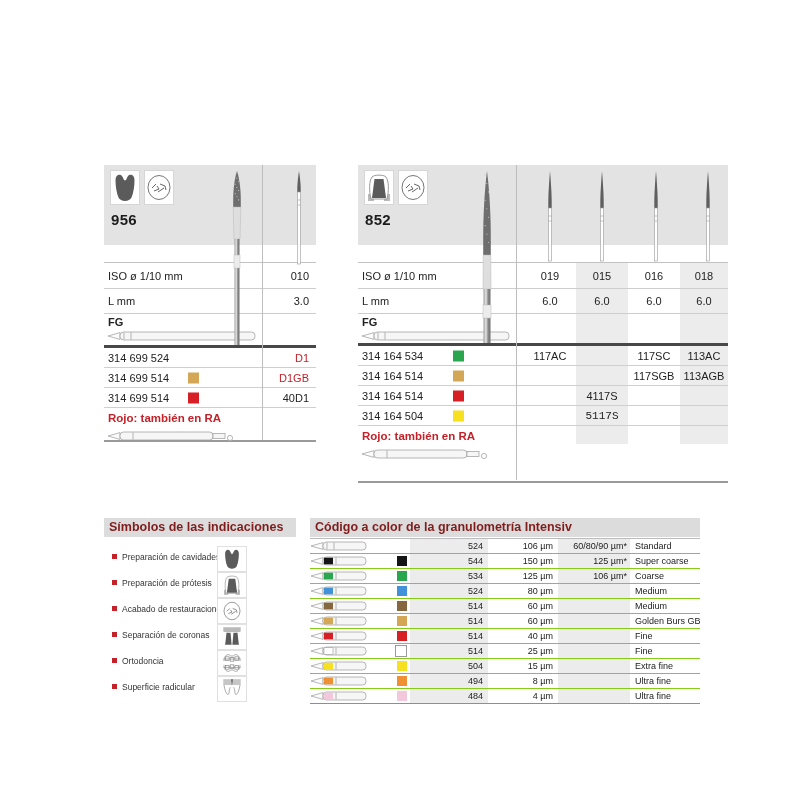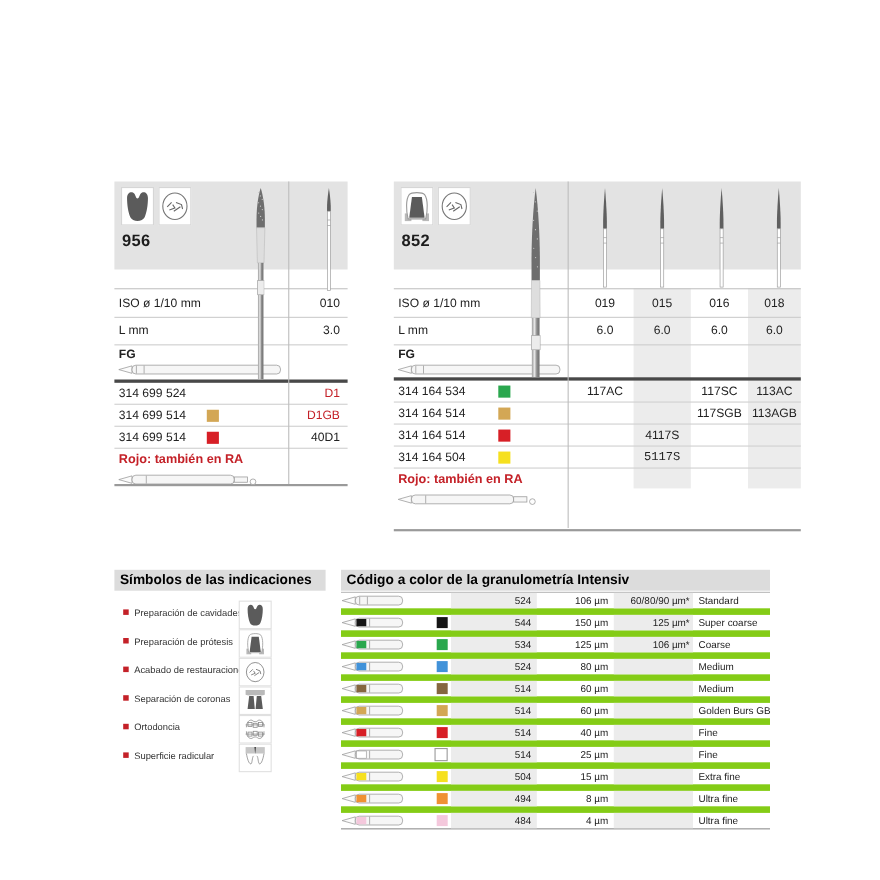--- a/index.html
+++ b/index.html
@@ -28,31 +28,31 @@
   .prod-val{position:absolute;top:50%;transform:translateY(-50%);font-size:11px;}
   .red-text{color:#c42128;}
   .note-area{position:relative;}
   .note-label{position:absolute;left:4px;top:4px;font-size:11.5px;font-weight:bold;color:#c42128;}
   .note-bur{position:absolute;left:3px;top:21px;}
   .shade{position:absolute;background:#ececec;z-index:0;}
   .bigbur{position:absolute;z-index:1;}
   .smallbur{position:absolute;z-index:1;}
   
   .section-title{height:19px;background:#dcdcdc;font-size:12.5px;font-weight:bold;
-                 line-height:19px;padding-left:5px;color:#000000;white-space:nowrap;}
+                 line-height:19px;padding-left:5px;color:#7f1d1d;white-space:nowrap;}
   .symbols{position:absolute;left:104px;top:518px;width:192px;}
   .sym-row{position:relative;height:26px;margin-top:0;}
   .sym-bullet{position:absolute;left:8px;top:9px;width:5px;height:5px;background:#c42128;}
   .sym-label{position:absolute;left:18px;top:7px;font-size:8.5px;color:#333;}
   .sym-iconbox{position:absolute;left:113px;top:1px;width:28px;height:24px;background:#fff;
                border:1px solid #e0e0e0;}
   .sym-iconbox svg{width:100%;height:100%;display:block;}
   .granu{position:absolute;left:310px;top:518px;width:390px;}
   .granu-rows{border-top:1px solid #bbb;border-bottom:1px solid #8f8f8f;}
-  .g-row{display:flex;height:14px;align-items:center;border-bottom:6px solid #84cc16;}
+  .g-row{display:flex;height:14px;align-items:center;border-bottom:1px solid #84cc16;}
   .g-row:last-child{border-bottom:none;justify-content:center;}
   .g-bur{width:64px;flex:none;display:flex;align-items:center;}
   .g-chipcol{width:36px;flex:none;display:flex;justify-content:flex-end;align-items:center;padding-right:3px;box-sizing:border-box;}
   .g-chip{width:10px;height:10px;flex:none;}
   .g-code{width:78px;flex:none;background:#ececec;text-align:right;font-size:9px;padding-right:5px;box-sizing:border-box;height:100%;line-height:14px;}
   .g-size{width:70px;flex:none;text-align:right;font-size:9px;padding-right:5px;box-sizing:border-box;line-height:14px;}
   .g-alt{width:72px;flex:none;background:#ececec;text-align:right;font-size:9px;padding-right:3px;box-sizing:border-box;height:100%;line-height:14px;}
   .g-name{flex:1;font-size:9px;padding-left:5px;line-height:14px;white-space:nowrap;}
 </style>
 </head>

